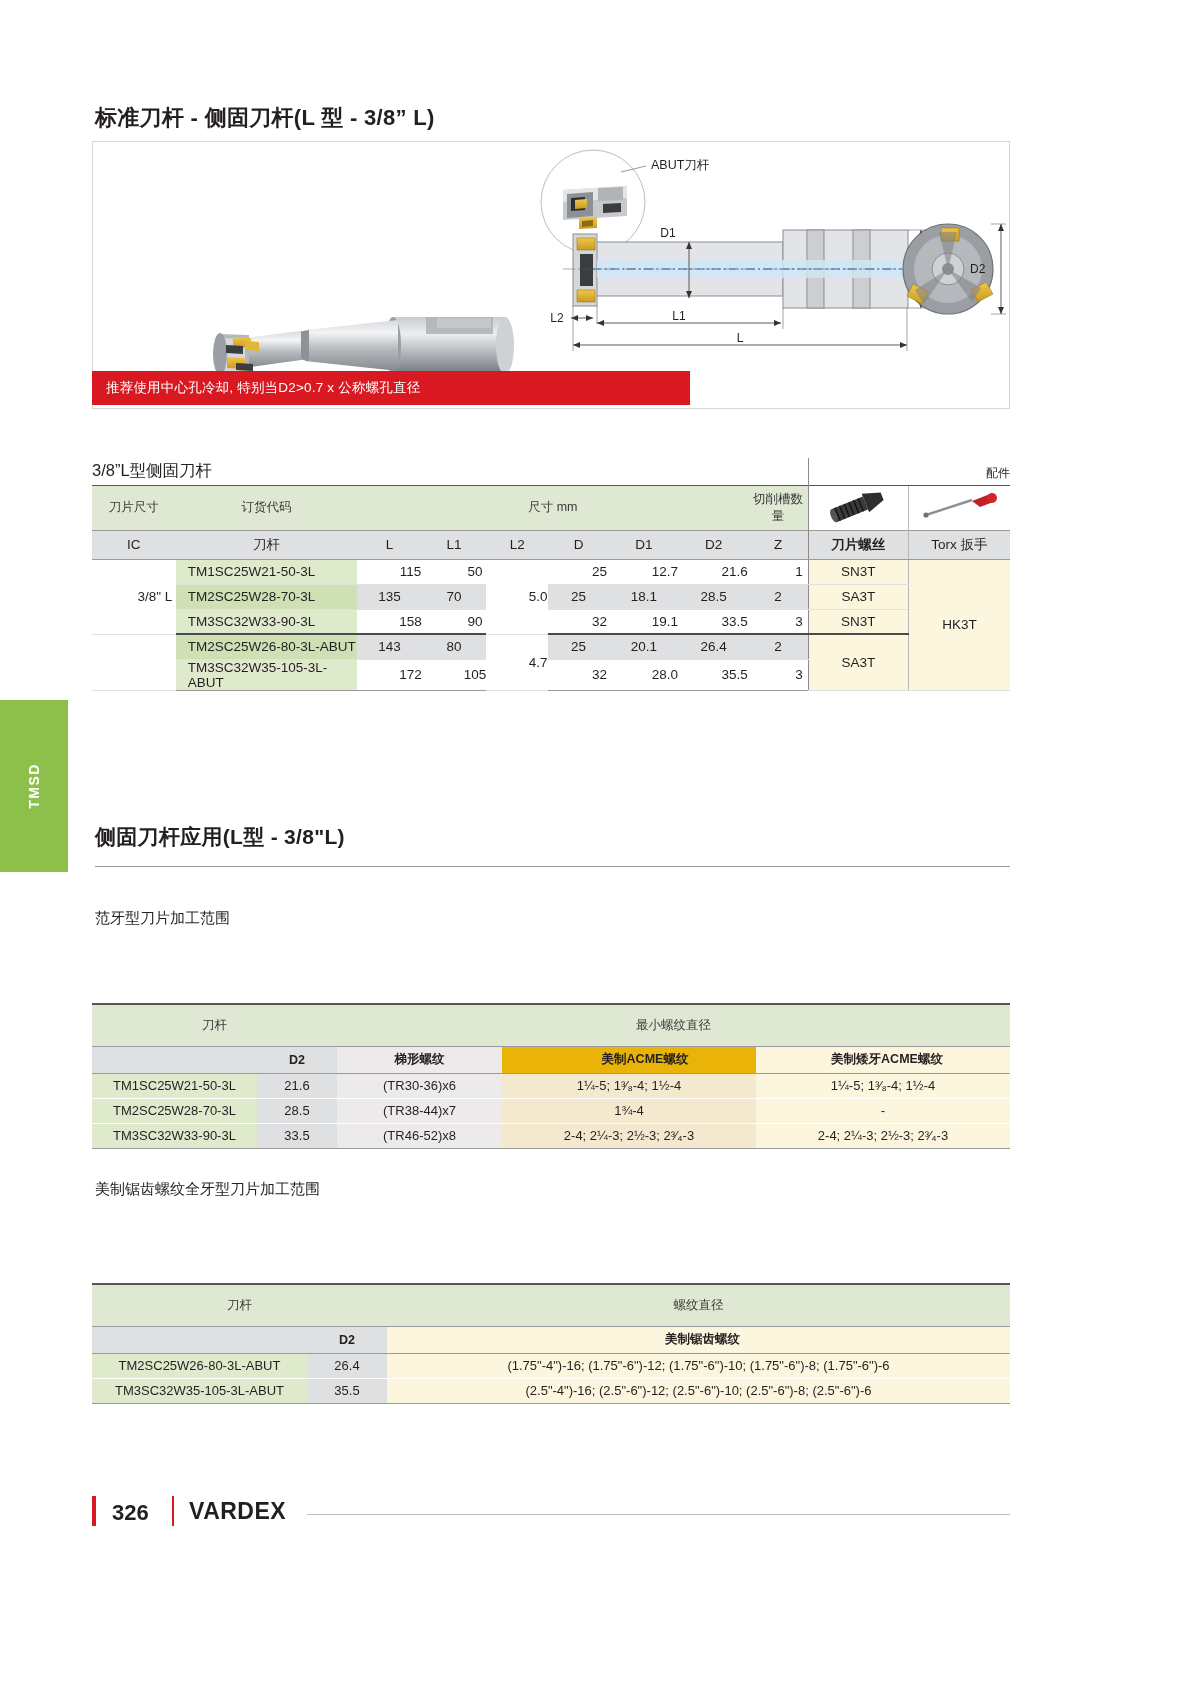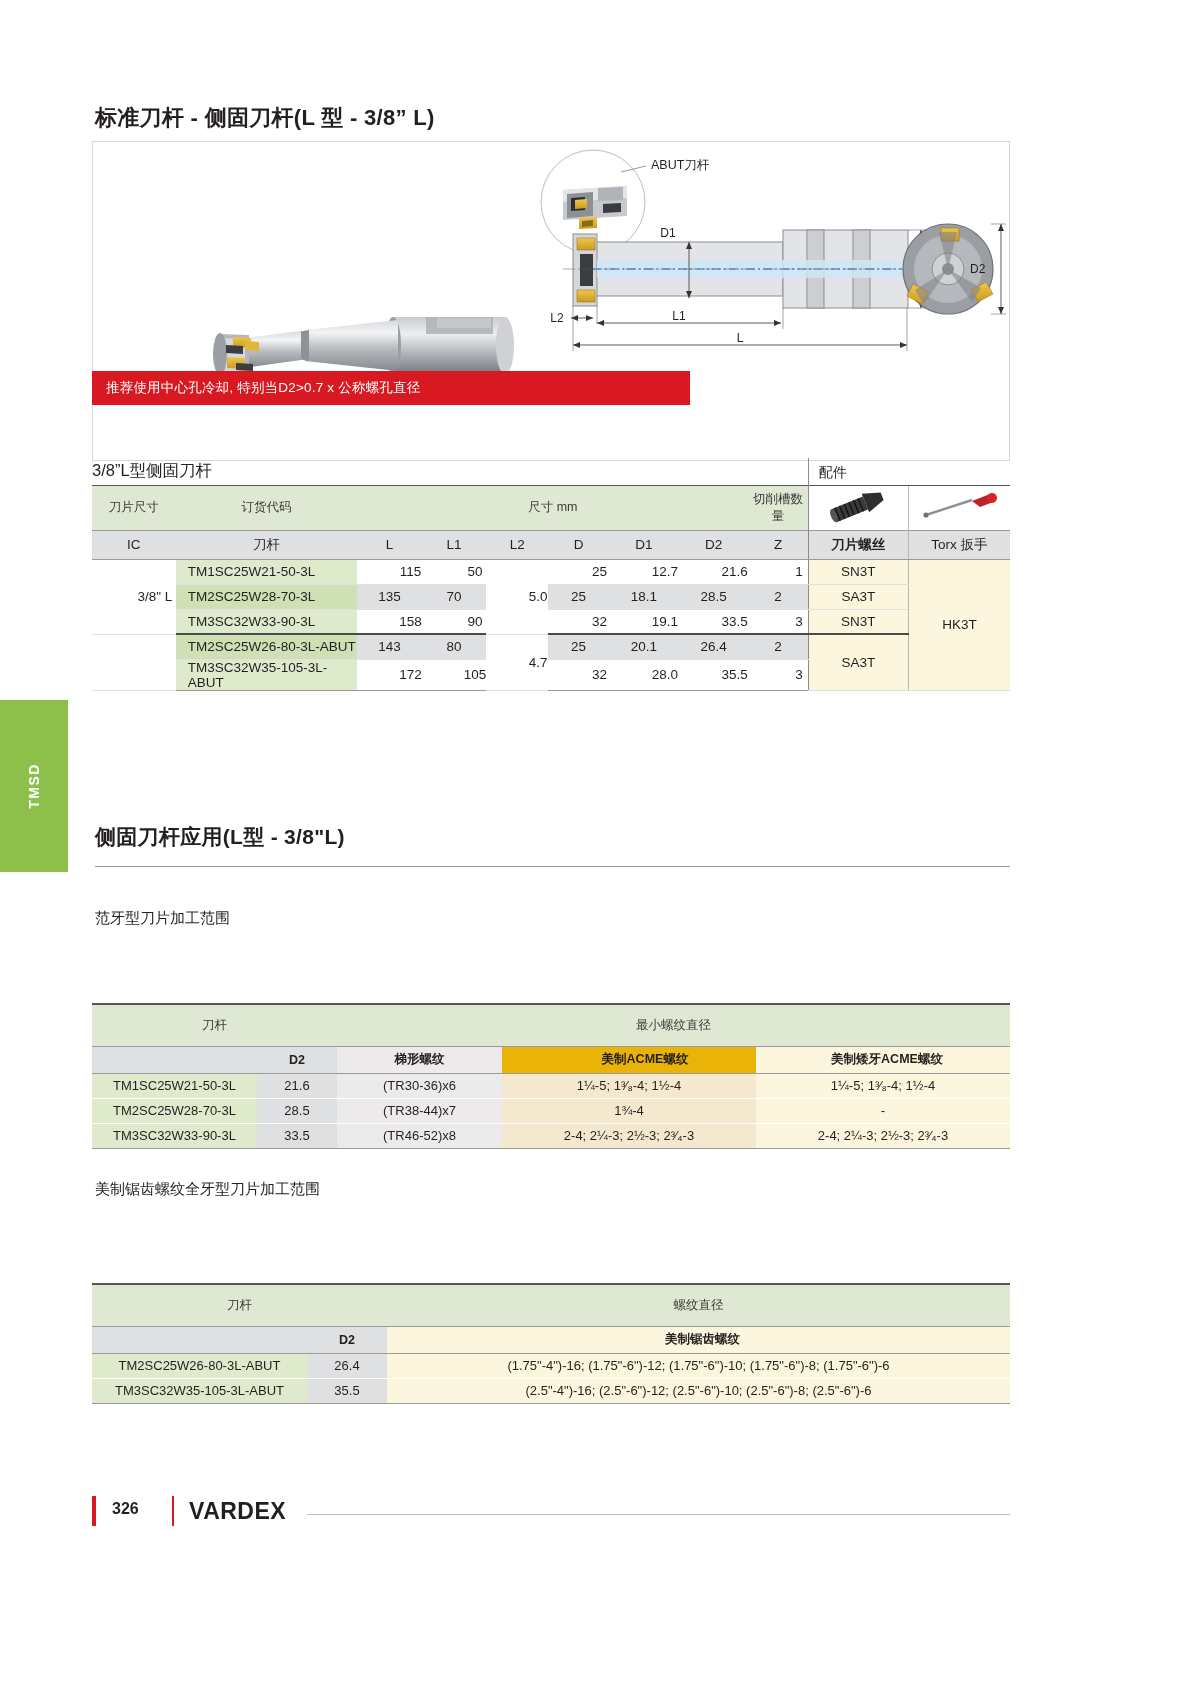--- a/index.html
+++ b/index.html
@@ -40,38 +40,38 @@
     position:absolute; left:95px; width:915px; height:1px; background:#9a9a9a;
   }
 
   .h-sub{
     position:absolute; left:95px; font-size:15px; font-weight:400;
     color:#231f20;
   }
 
   
   .figbox{
-    position:absolute; left:92px; top:141px; width:918px; height:320px;
+    position:absolute; left:92px; top:141px; width:918px; height:268px;
     border:1px solid #d6d6d6; background:#fff;
   }
   .redbar{
     position:absolute; left:92px; top:371px; width:598px; height:34px;
     background:#d81921; color:#fff; display:flex; align-items:center;
     padding-left:14px; font-size:13.5px; letter-spacing:.2px;
   }
 
   
   table{ border-collapse:collapse; position:absolute; }
   td,th{ padding:0; font-weight:400; }
 
   
   .t1{ left:92px; top:458px; width:918px; font-size:13px; }
   .t1 .acc-title{
     height:27px; vertical-align:bottom; padding-bottom:3px;
-    font-size:14px; text-align:left; padding-left:10px;
+    font-size:12px; text-align:right; padding-left:10px;
     border-left:1px solid #8c8c8c;
   }
   .t1 .title-cell{
     height:27px; vertical-align:bottom; padding-bottom:3px;
     font-size:16.5px; text-align:left;margin-top:35px;
   }
   .t1 .hdr1 td{
     background:#dfe8d2; height:45px; text-align:center; font-size:12.5px;
     color:#3a3a3a; border-top:1px solid #555;
   }
@@ -131,21 +131,21 @@
   .t2 tbody tr:last-child td, .t3 tbody tr:last-child td{
     border-bottom:1px solid #9a9a9a;
   }
 
   
   .footer{ position:absolute; left:92px; top:1494px; width:918px; height:40px; }
   .footer .bar{
     position:absolute; left:0; top:2px; width:4px; height:30px; background:#d81921;
   }
   .footer .pageno{
-    position:absolute; left:20px; top:6px; font-size:16px; font-weight:700;
+    position:absolute; left:20px; top:6px; font-size:22px; font-weight:700;
   }
   .footer .sep{
     position:absolute; left:80px; top:2px; width:2px; height:30px; background:#d81921;
   }
   .footer .brand{
     position:absolute; left:97px; top:4px; font-size:23px; font-weight:700;
     letter-spacing:.5px; color:#231f20;
   }
   .footer .line{
     position:absolute; left:215px; top:20px; right:0; height:1px; background:#bdbdbd;

